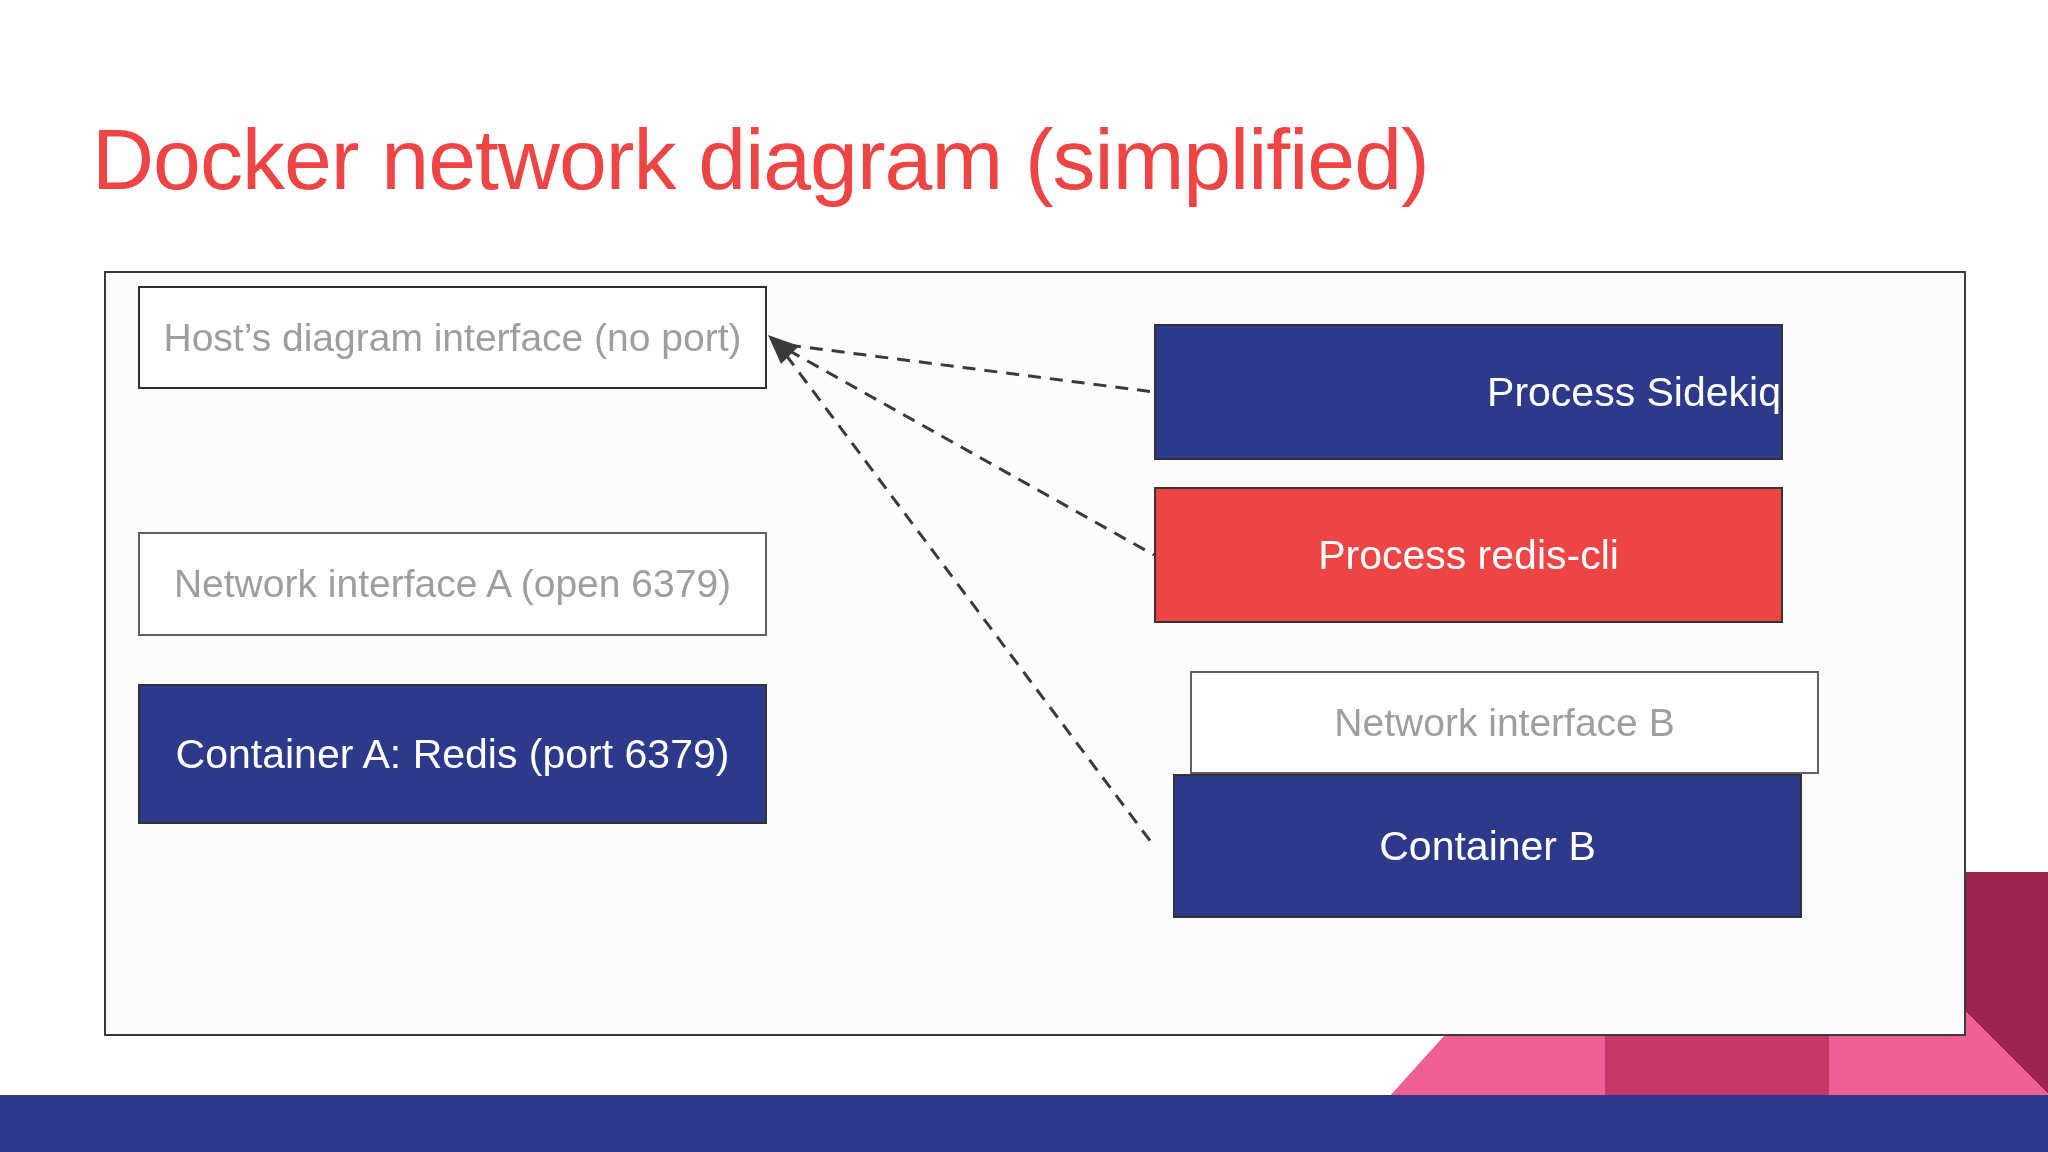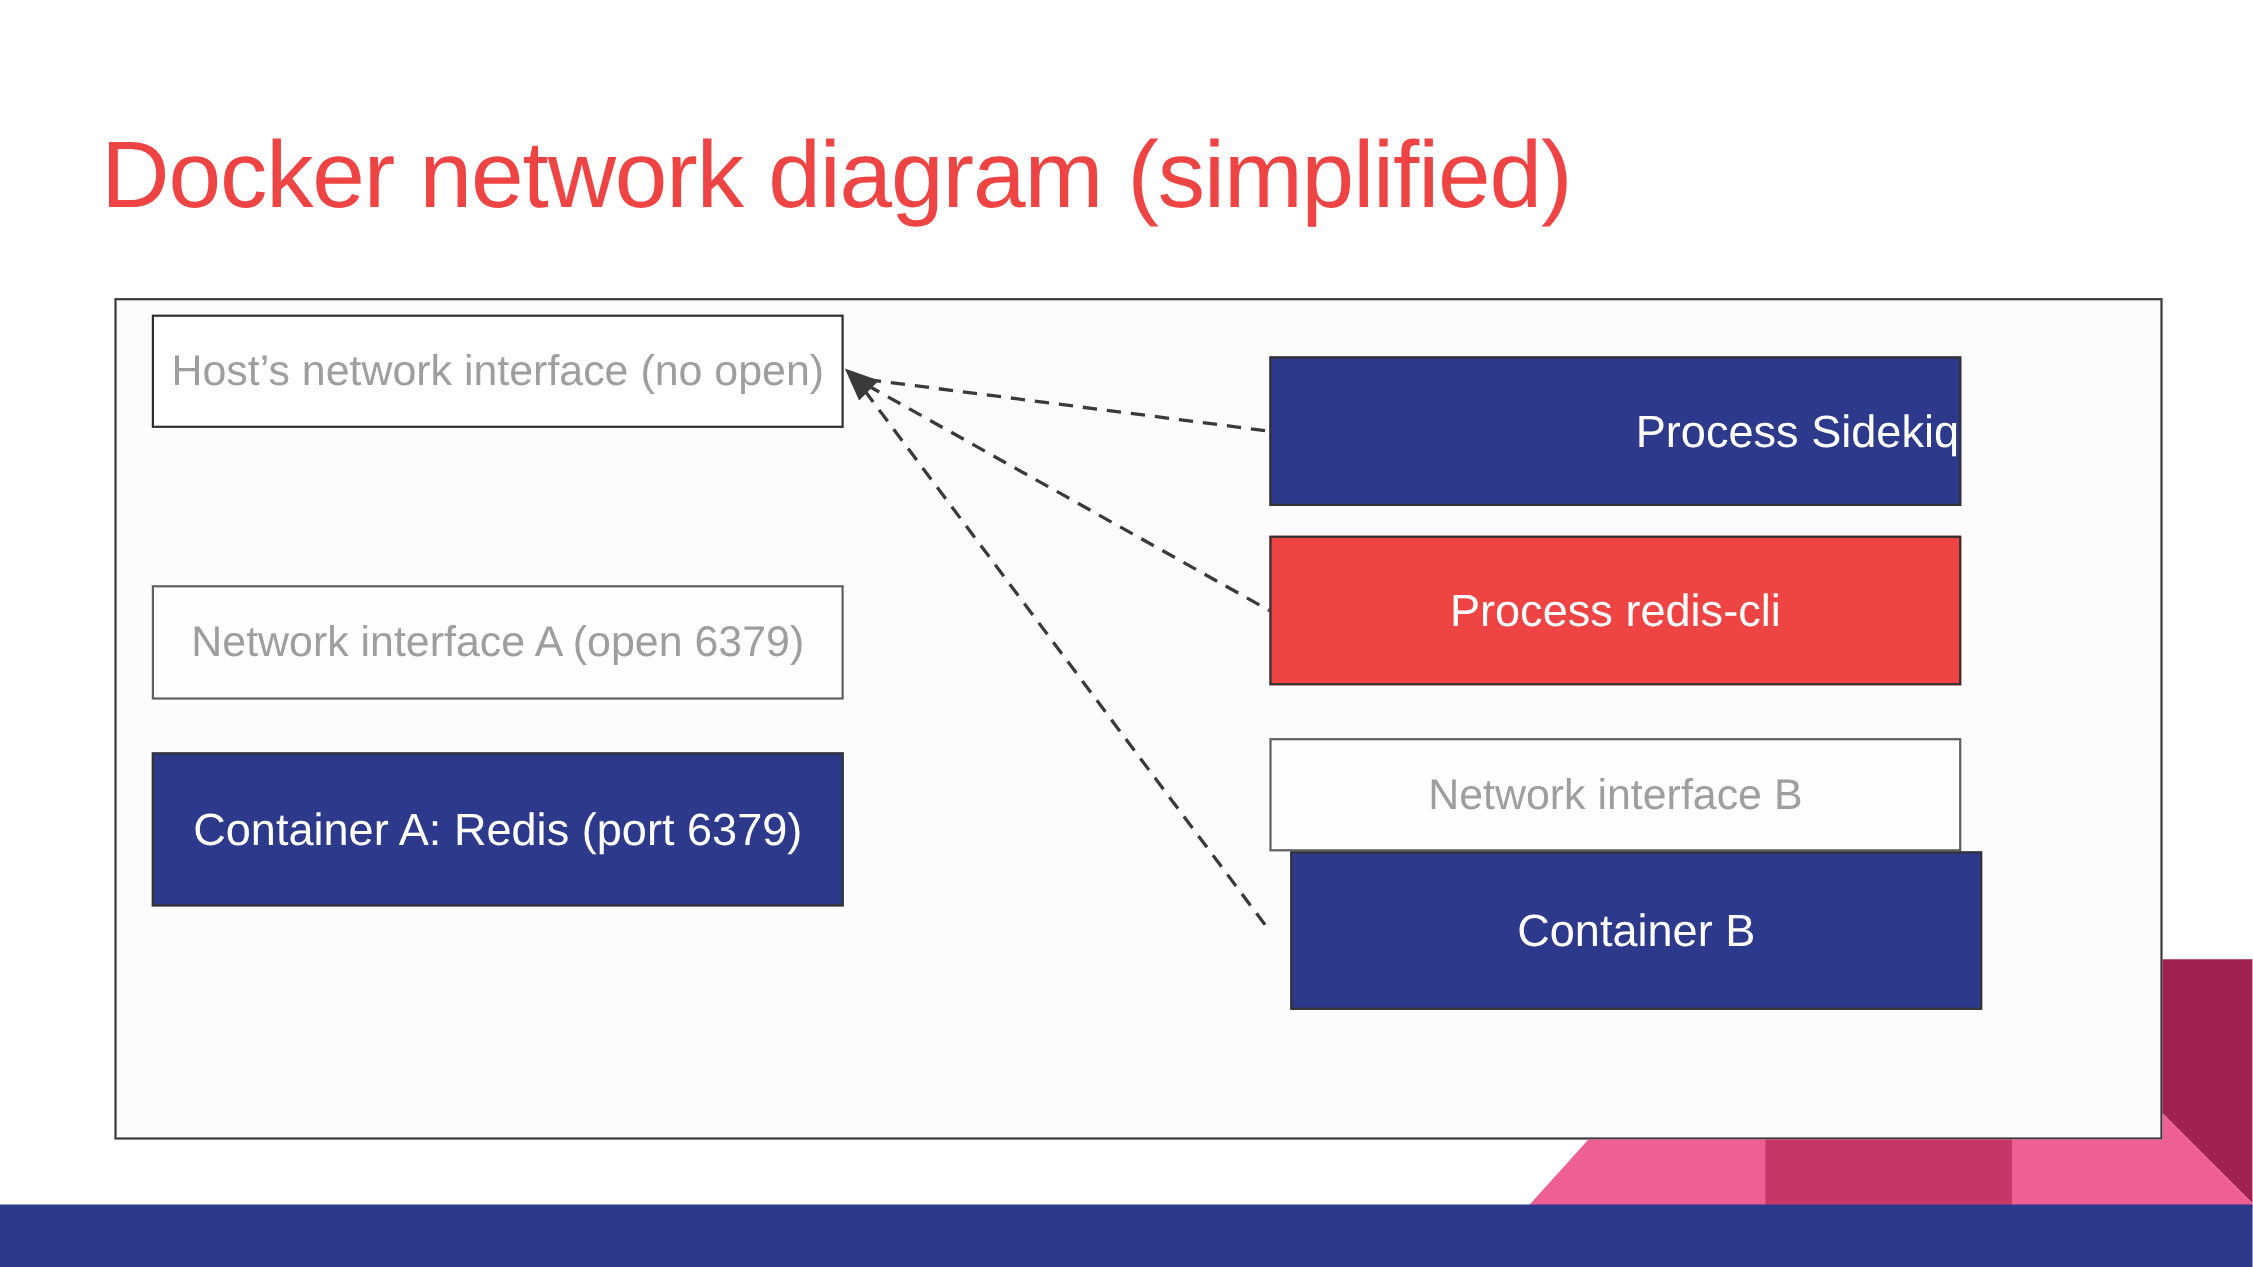--- a/index.html
+++ b/index.html
@@ -57,21 +57,21 @@
     border: 2px solid #333333;
     color: #ffffff;
     font-size: 41px;
   }
 
   .box-host { left: 138px; top: 286px;  width: 629px; height: 103px; }
   .box-ifa  { left: 138px; top: 532px;  width: 629px; height: 104px; }
   .box-ca   { left: 138px; top: 636px;  width: 629px; height: 140px; }
   .box-ps   { left: 1154px; top: 324px; width: 629px; height: 136px; }
   .box-prc  { left: 1154px; top: 487px; width: 629px; height: 136px; }
-  .box-ifb  { left: 1154px; top: 671px; width: 629px; height: 103px; }
+  .box-ifb  { left: 1190px; top: 671px; width: 629px; height: 103px; }
   .box-cb   { left: 1154px; top: 774px; width: 629px; height: 144px; margin-left: 19px; }
 
   .overlay {
     position: absolute;
     left: 0; top: 0;
     width: 2048px;
     height: 1152px;
     pointer-events: none;
   }
 
@@ -98,21 +98,21 @@
     <polygon points="1444,1036 1966,1036 1966,1012 2048,1094 2048,1098 1388,1098" fill="#ee5f93"></polygon>
     <rect x="1605" y="1036" width="224" height="62" fill="#c53766"></rect>
 
     <line x1="788" y1="345" x2="1154" y2="392" stroke-width="3" stroke-dasharray="13 9" stroke="#3a3a3a"></line>
     <line x1="788" y1="350" x2="1154" y2="555" stroke-width="3" stroke-dasharray="13 9" stroke="#3a3a3a"></line>
     <line x1="786" y1="355" x2="1154" y2="846" stroke-width="3" stroke-dasharray="13 9" stroke="#3a3a3a"></line>
     <polygon points="768,335 799,346 781,364" fill="#3a3a3a"></polygon>
   </svg>
 
   <div class="dbox host-box box-host">
-    <span style="color: rgb(158, 158, 158);">Host’s network interface (no open)</span>
+    <span style="color: rgb(158, 158, 158);">Host’s diagram interface (no port)</span>
   </div>
 
   <div class="dbox white-box box-ifa">
     <span style="color: rgb(158, 158, 158);">Network interface A (open 6379)</span>
   </div>
 
   <div class="dbox blue-box box-ca" style="background-color: rgb(45, 58, 140); margin-top: 48px;">
     <span>Container A: Redis (port 6379)</span>
   </div>
 

